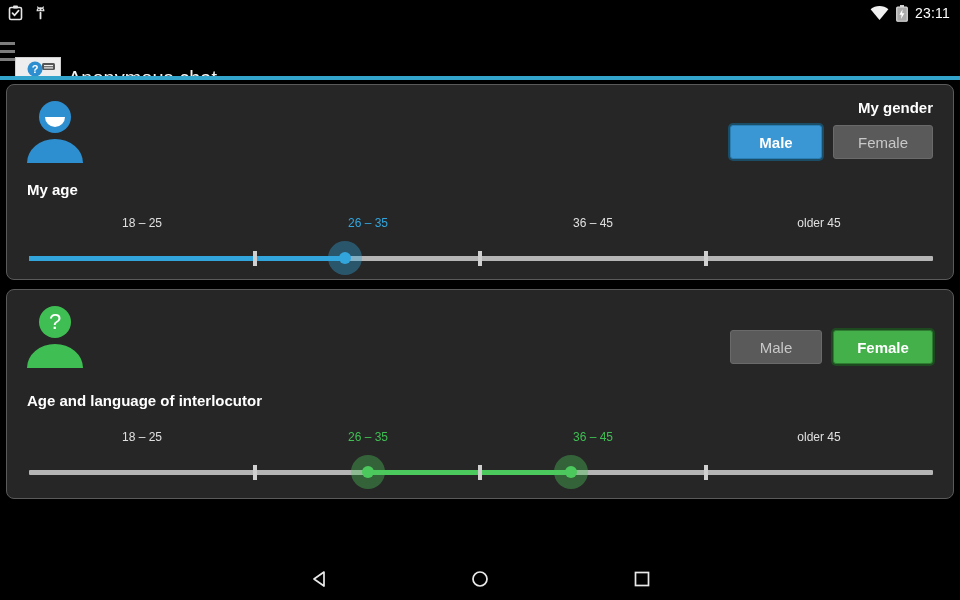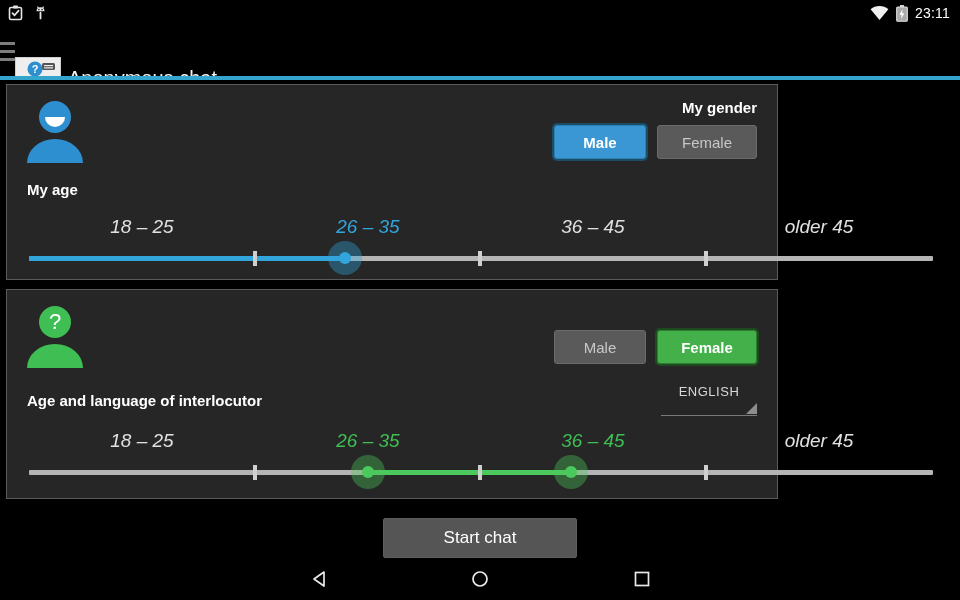--- a/index.html
+++ b/index.html
@@ -44,24 +44,24 @@
     background:#33a5cc;
   }
 
   
   .content{
     position:absolute; left:0; top:80px; width:960px; height:478px;
     background:#000;
   }
 
   .card{
-    position:absolute; left:6px; width:772px;
+    position:absolute; left:6px; width:948px;
     background:#262626;
     border:1px solid #5a5a5a;
-    border-radius:0;
+    border-radius:8px;
   }
   #card-me{ top:4px; height:196px; }
   #card-other{ top:209px; height:210px; }
 
   .section-title{
     position:absolute; right:20px; font-size:15px; font-weight:bold; color:#ffffff;
   }
 
   
   .avatar{ position:absolute; left:16px; width:68px; height:66px; }
@@ -99,21 +99,21 @@
     position:absolute; right:0px; bottom:1px;
     width:0; height:0;
     border-left:11px solid transparent;
     border-bottom:11px solid #8d8d8d;
   }
 
   
   .tick-labels{ position:absolute; left:0; width:948px; height:20px; }
   .tick-labels span{
     position:absolute; transform:translateX(-50%);
-    font-size:19px; color:#e0e0e0; white-space:nowrap;font-style:italic;
+    font-size:12px; color:#e0e0e0; white-space:nowrap;
   }
   .tick-labels span.on-blue{ color:#33a5dd; }
   .tick-labels span.on-green{ color:#3fbf53; }
 
   .slider{ position:absolute; left:0; width:948px; height:36px; }
   .track{
     position:absolute; left:22px; right:22px; top:16px; height:5px;
     background:#b5b5b5; border-radius:1px;
   }
   .track-fill{
@@ -281,46 +281,39 @@
 
     <div class="btn inactive" style="top:40px; right:131px; width:92px;">
       <span>Male</span>
     </div>
     <div class="btn green focus-green" style="top:40px; right:20px; width:100px;">
       <span>Female</span>
     </div>
 
     <div class="field-label" style="top:102px;">Age and language of interlocutor</div>
 
-    <div class="spinner" style="top:92px; right:20px;">
-      <div class="sp-text">ENGLISH</div>
-      <div class="sp-arrow"></div>
-    </div>
 
     <div class="tick-labels" style="top:140px;">
       <span style="left:135px;">18 – 25</span>
       <span class="on-green" style="left:361px;">26 – 35</span>
       <span class="on-green" style="left:586px;">36 – 45</span>
       <span style="left:812px;">older 45</span>
     </div>
 
     <div class="slider" style="top:164px;">
       <div class="track"></div>
       <div class="track-fill green" style="left:361px; width:203px;"></div>
       <div class="tick" style="left:248px;"></div>
       <div class="tick" style="left:473px;"></div>
       <div class="tick" style="left:699px;"></div>
       <div class="thumb green" style="left:361px;"></div>
       <div class="thumb green" style="left:564px;"></div>
     </div>
   </div>
 
-  <div class="start-btn">
-    <span>Start chat</span>
-  </div>
 </div>
 
 <div class="navbar">
   <div class="nav-btn" id="nav-back">
     <svg width="20" height="20" viewBox="0 0 20 20">
       <path d="M14 3 L4 10 L14 17 Z" fill="none" stroke="#e9e9e9" stroke-width="1.7" stroke-linejoin="round"></path>
     </svg>
   </div>
   <div class="nav-btn" id="nav-home">
     <svg width="20" height="20" viewBox="0 0 20 20">

